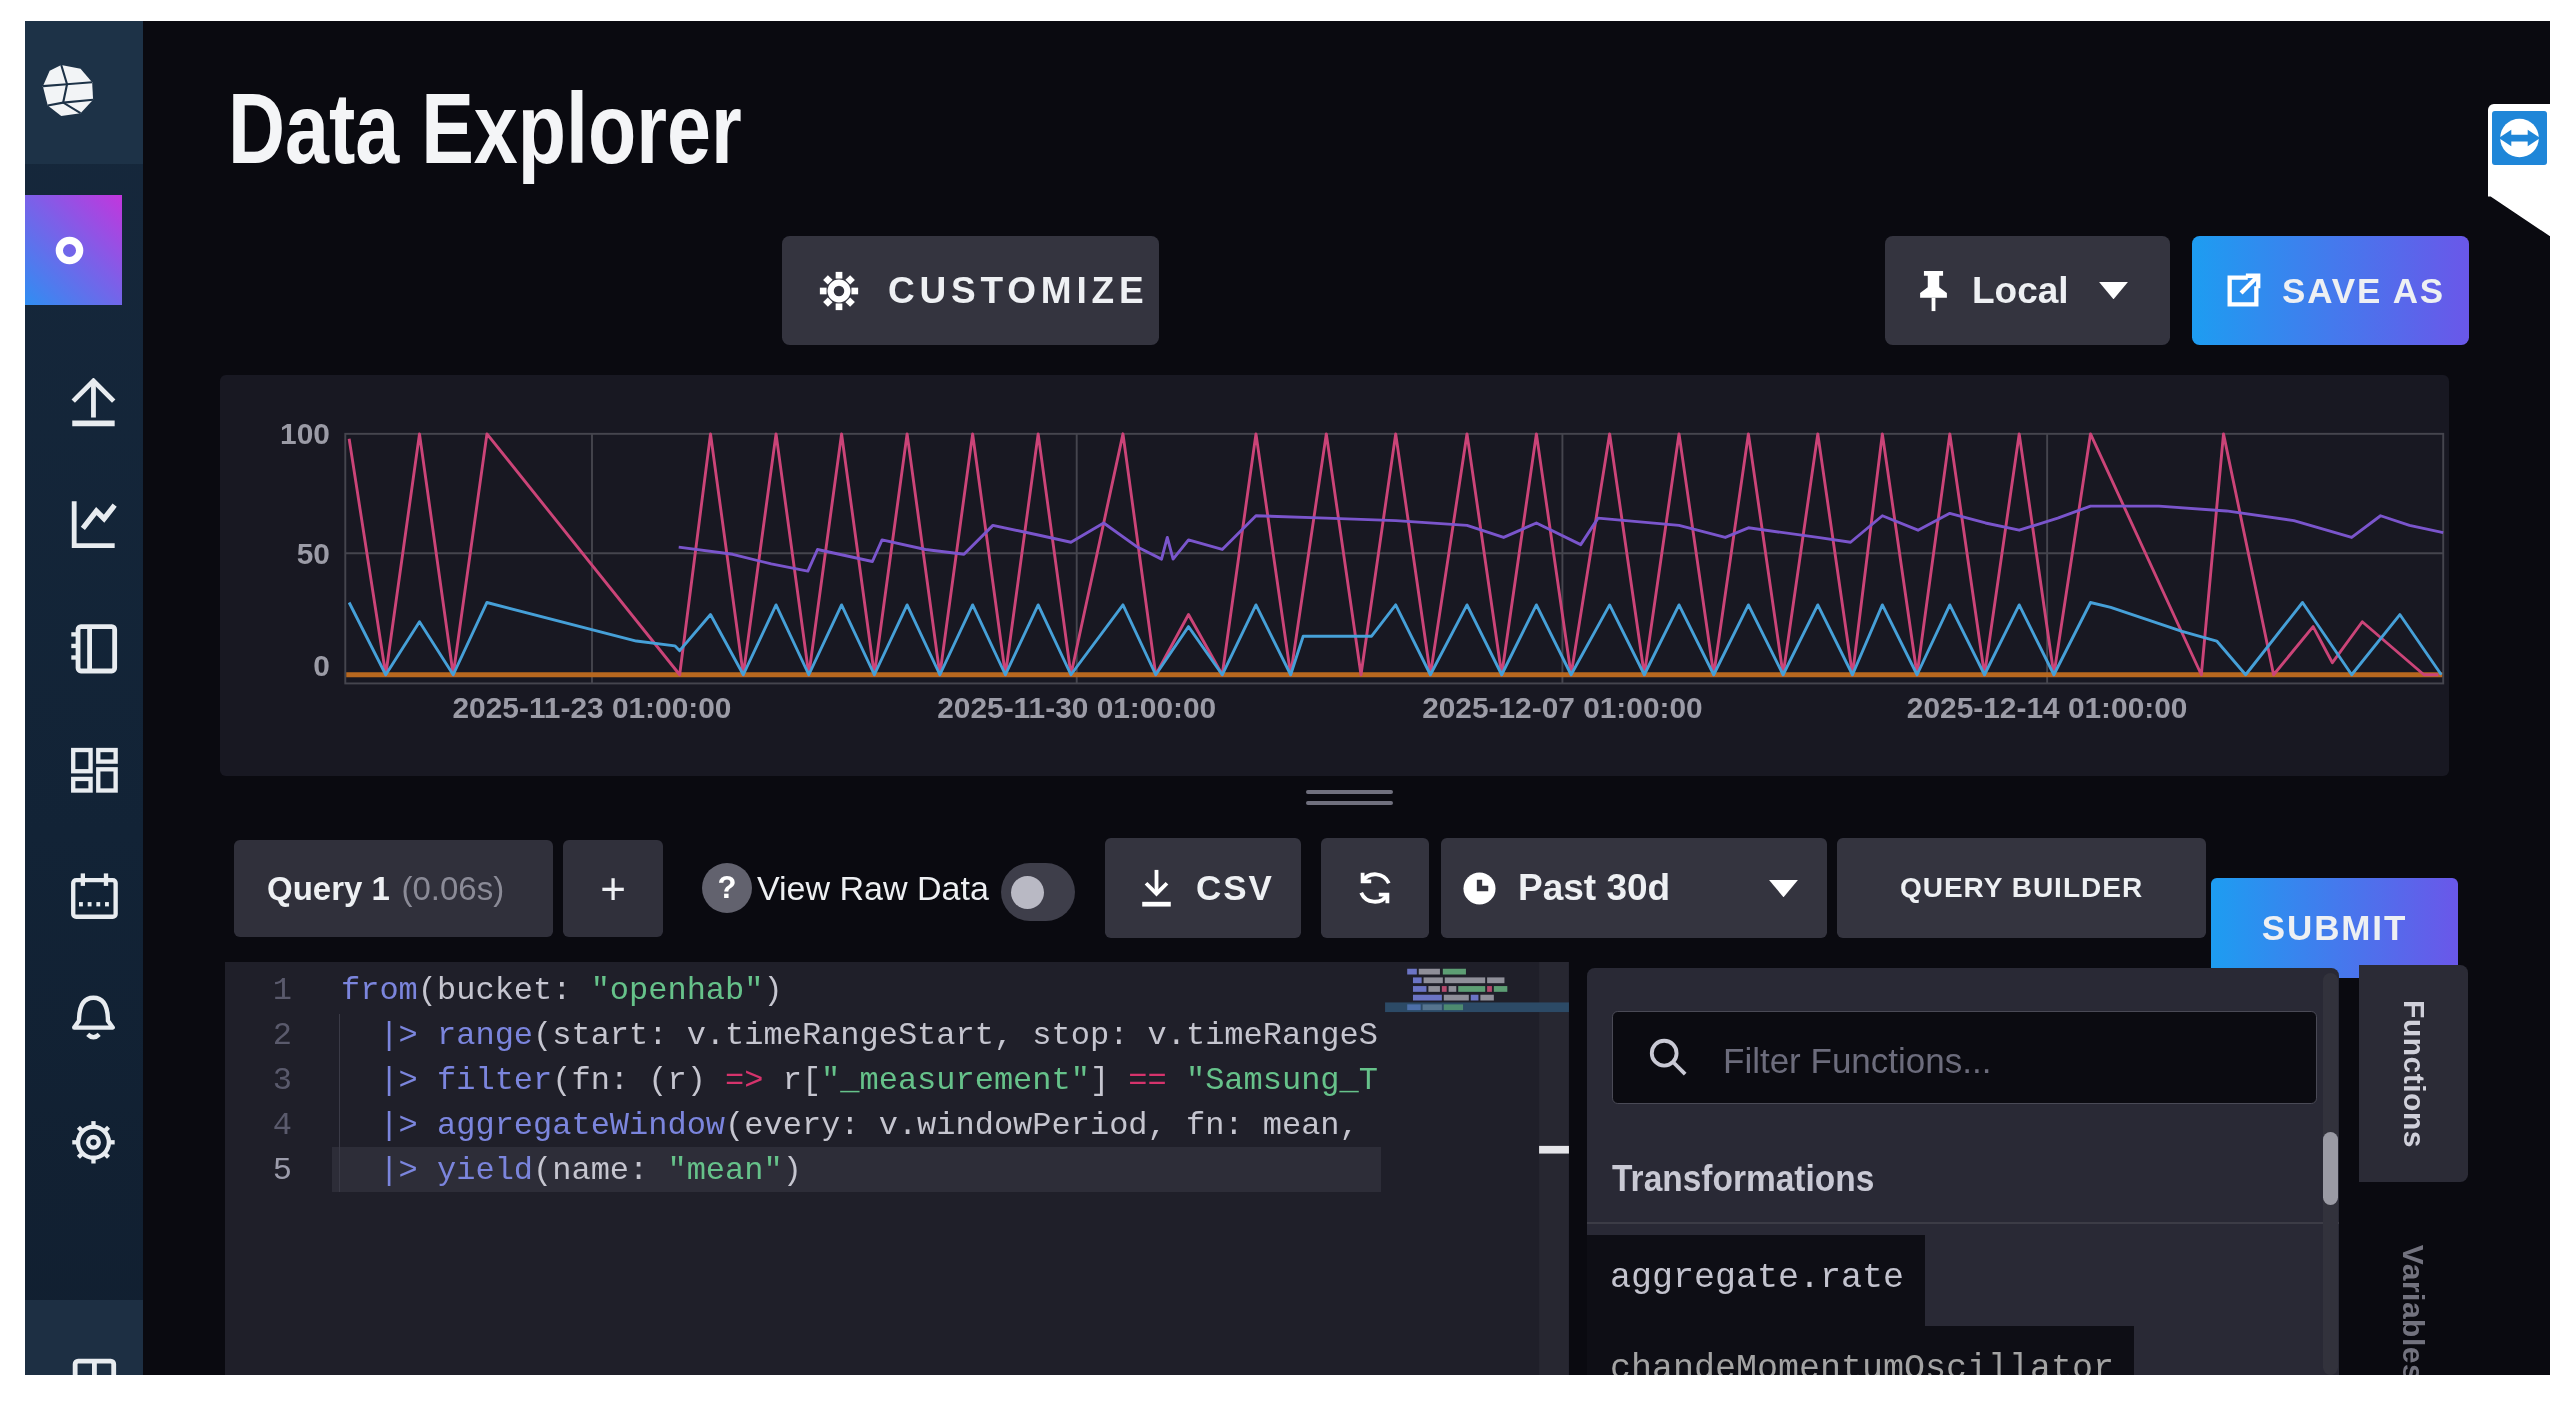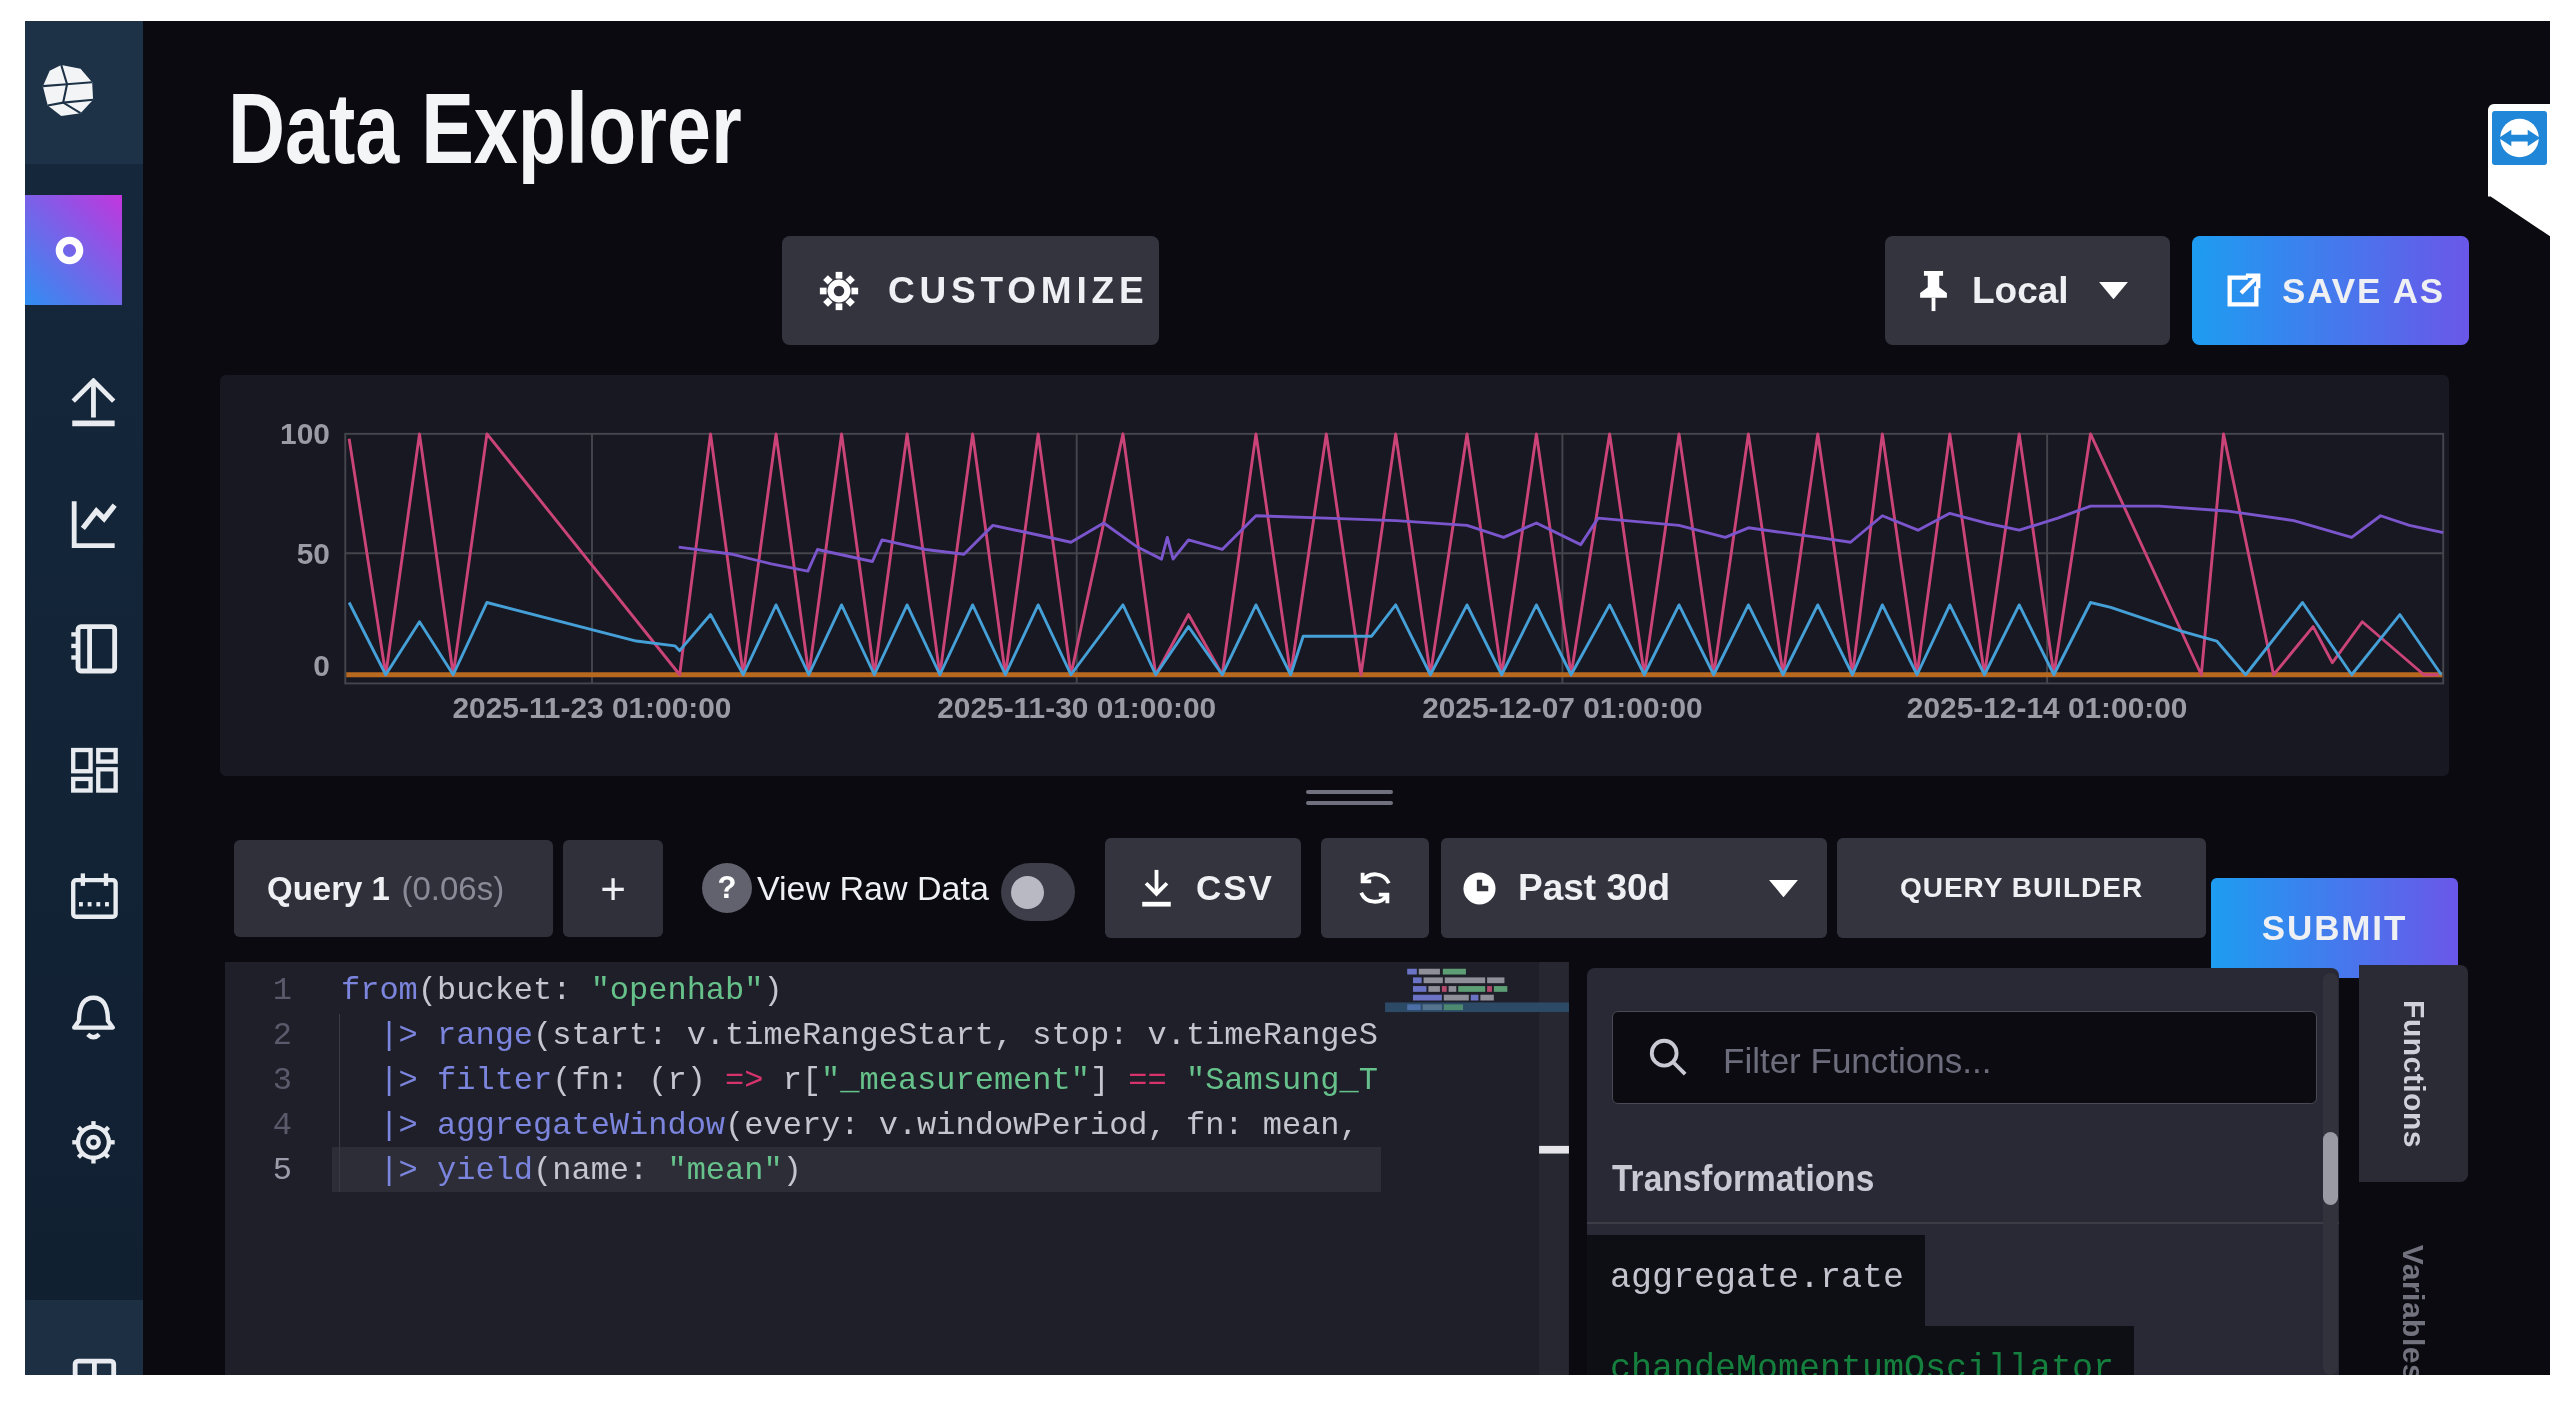--- a/index.html
+++ b/index.html
@@ -256,21 +256,21 @@
   <svg class="abs" style="left:1622px;top:1015px" width="42" height="42" viewBox="0 0 44 44" fill="none" stroke="#c9c9d4" stroke-width="4">
     <circle cx="18" cy="18" r="13"></circle>
     <line x1="28" y1="28" x2="40" y2="40"></line>
   </svg>
   <div class="abs" style="left:1698px;top:1020px;font-size:35px;color:#6c6c7c;">Filter Functions...</div>
   <div class="abs" style="left:1587px;top:1137px;font-size:36px;font-weight:bold;color:#c9c9d4;transform:scaleX(0.93);transform-origin:0 0;">Transformations</div>
   <div class="abs" style="left:1562px;top:1201px;width:752px;height:1.9px;background:#3c3c46;"></div>
   <div class="abs" style="left:1562px;top:1214px;width:338px;height:91px;background:#0e0e15;"></div>
   <div class="abs" style="left:1585px;top:1237px;font-family:'Liberation Mono',monospace;font-size:35px;color:#c3c3ce;">aggregate.rate</div>
   <div class="abs" style="left:1562px;top:1305px;width:547px;height:49px;background:#0e0e15;"></div>
-  <div class="abs" style="left:1585px;top:1328px;font-family:'Liberation Mono',monospace;font-size:35px;color:#15803d;">chandeMomentumOscillator</div>
+  <div class="abs" style="left:1585px;top:1328px;font-family:'Liberation Mono',monospace;font-size:35px;color:#a3a3a3;">chandeMomentumOscillator</div>
   <div class="abs" style="left:2298px;top:952px;width:15.4px;height:402px;background:#32323c;border-radius:7.7px;"></div>
   <div class="abs" style="left:2298px;top:1111px;width:15.4px;height:73px;background:#9a9aa4;border-radius:7.7px;"></div>
 
   <div class="abs" style="left:2334px;top:944px;width:109px;height:217px;background:#2b2b36;border-radius:0 7.7px 7.7px 0;"></div>
   <div class="abs" style="left:2334px;top:944px;width:109px;height:217px;display:flex;align-items:center;justify-content:center;">
       <span style="transform:rotate(90deg);font-size:30px;font-weight:bold;color:#d0d0da;white-space:nowrap;letter-spacing:0.5px;">Functions</span>
     </div>
   <div class="abs" style="left:2334px;top:1222px;width:109px;height:251px;display:flex;align-items:flex-start;justify-content:center;">
       <span style="transform:rotate(90deg) translateX(53px);font-size:30px;font-weight:bold;color:#72727e;white-space:nowrap;letter-spacing:0.5px;">Variables</span>
     </div>

